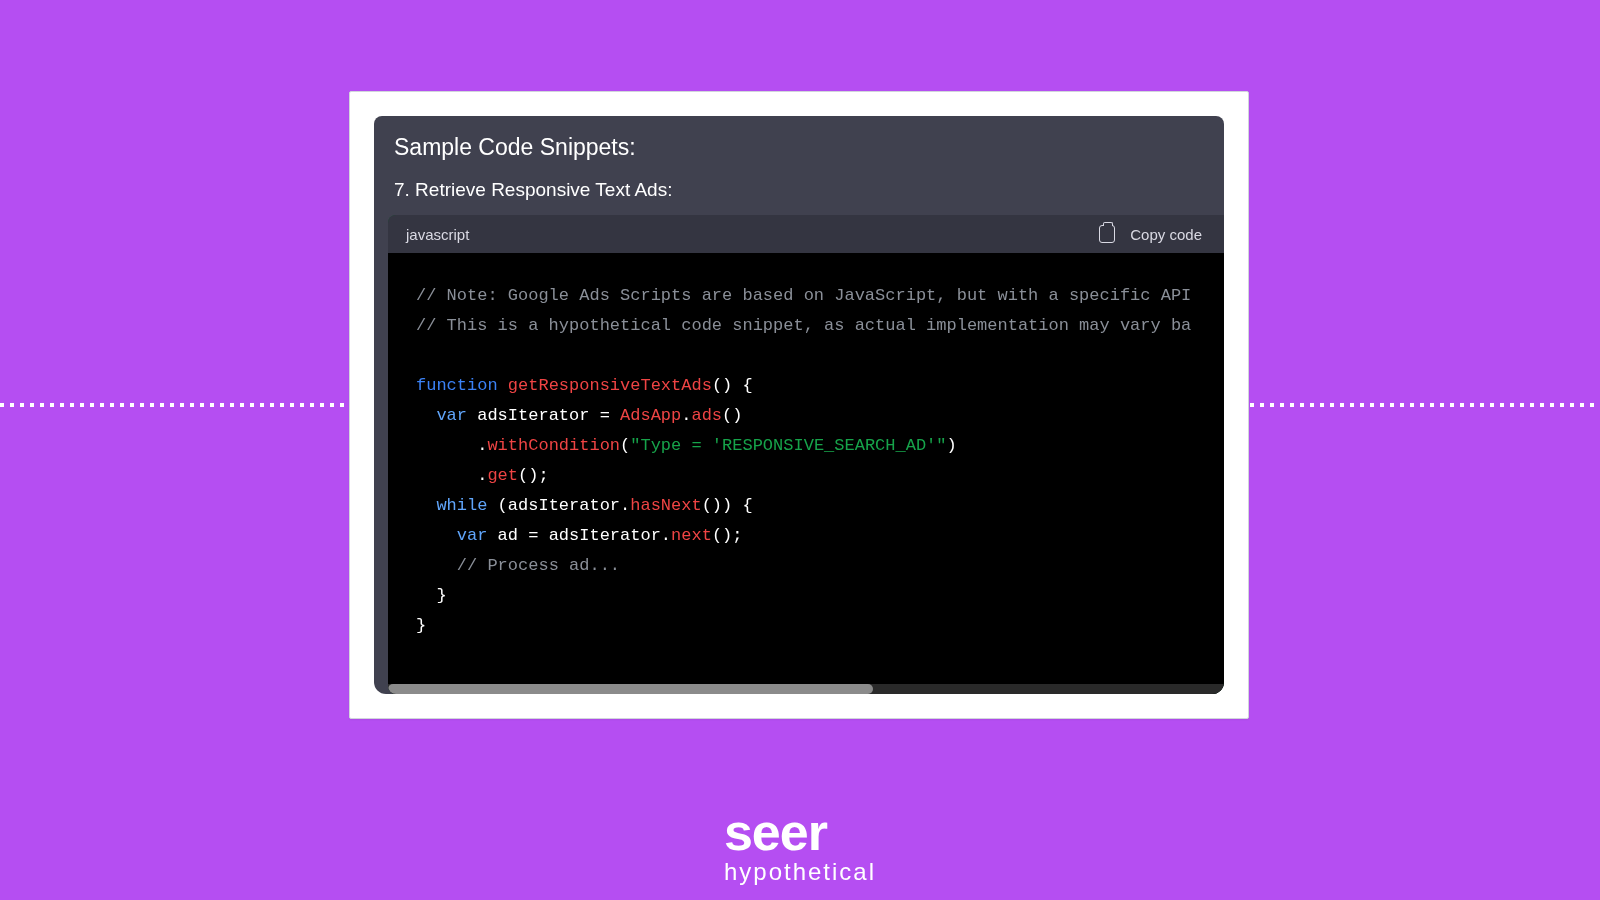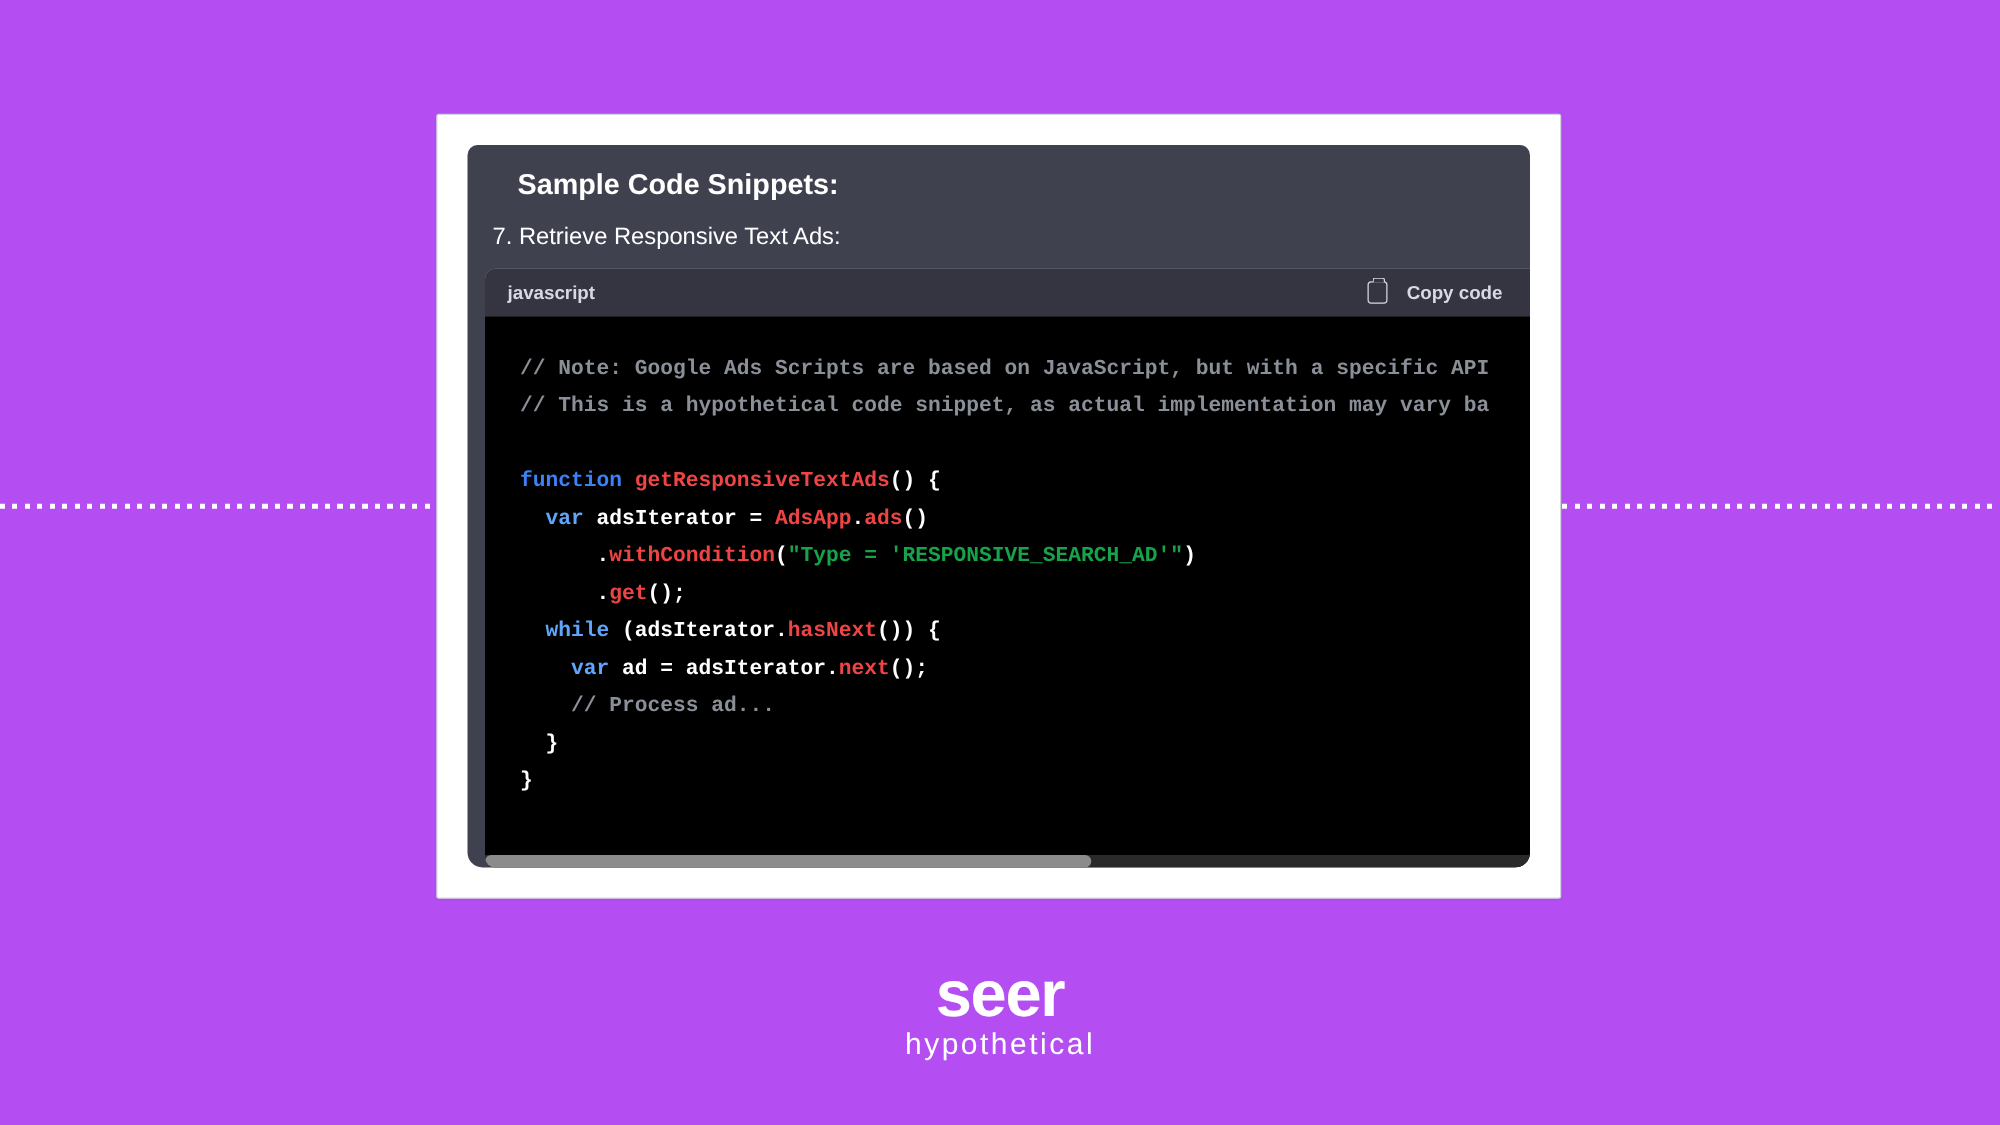--- a/index.html
+++ b/index.html
@@ -38,40 +38,38 @@
       height: 100%;
       background: #40414f;
       border-radius: 8px 8px 12px 12px;
       color: #ececf1;
       display: flex;
       flex-direction: column;
       overflow: hidden;
     }
     .panel-title {
       font-size: 23px;
-      font-weight: 700;
+      font-weight: 400;
       color: #ffffff;
       padding: 18px 20px 10px 20px;
-      margin-left: 20px;
     }
     .panel-subtitle {
       font-size: 19px;
       font-weight: 400;
       color: #ffffff;
       padding: 8px 20px 14px 20px;
     }
     .code-block {
       margin: 0 0 0 14px;
       flex: 1;
       display: flex;
       flex-direction: column;
       border-radius: 8px 0 0 8px;
       overflow: hidden;
-      background: #a3a3a3;
-      font-weight: bold;
+      background: #14532d;
     }
     .code-header {
       display: flex;
       justify-content: space-between;
       align-items: center;
       background: #343541;
       padding: 10px 22px 10px 18px;
       color: #d9d9e3;
       font-size: 15px;
     }
@@ -135,22 +133,22 @@
     .c-var     { color: #60a5fa; }
     .c-fn      { color: #ef4444; }
     .c-call    { color: #ef4444; }
     .c-string  { color: #16a34a; }
     .c-plain   { color: #ffffff; }
 
     .logo {
       position: absolute;
       left: 50%;
       transform: translateX(-50%);
-      top: 770px;
-      text-align: center;
+      top: 806px;
+      text-align: left;
       color: #ffffff;
       font-family: Arial, Helvetica, sans-serif;
       line-height: 1;
     }
     .logo-top {
       font-size: 52px;
       font-weight: 900;
       letter-spacing: -1px;
     }
     .logo-bottom {

